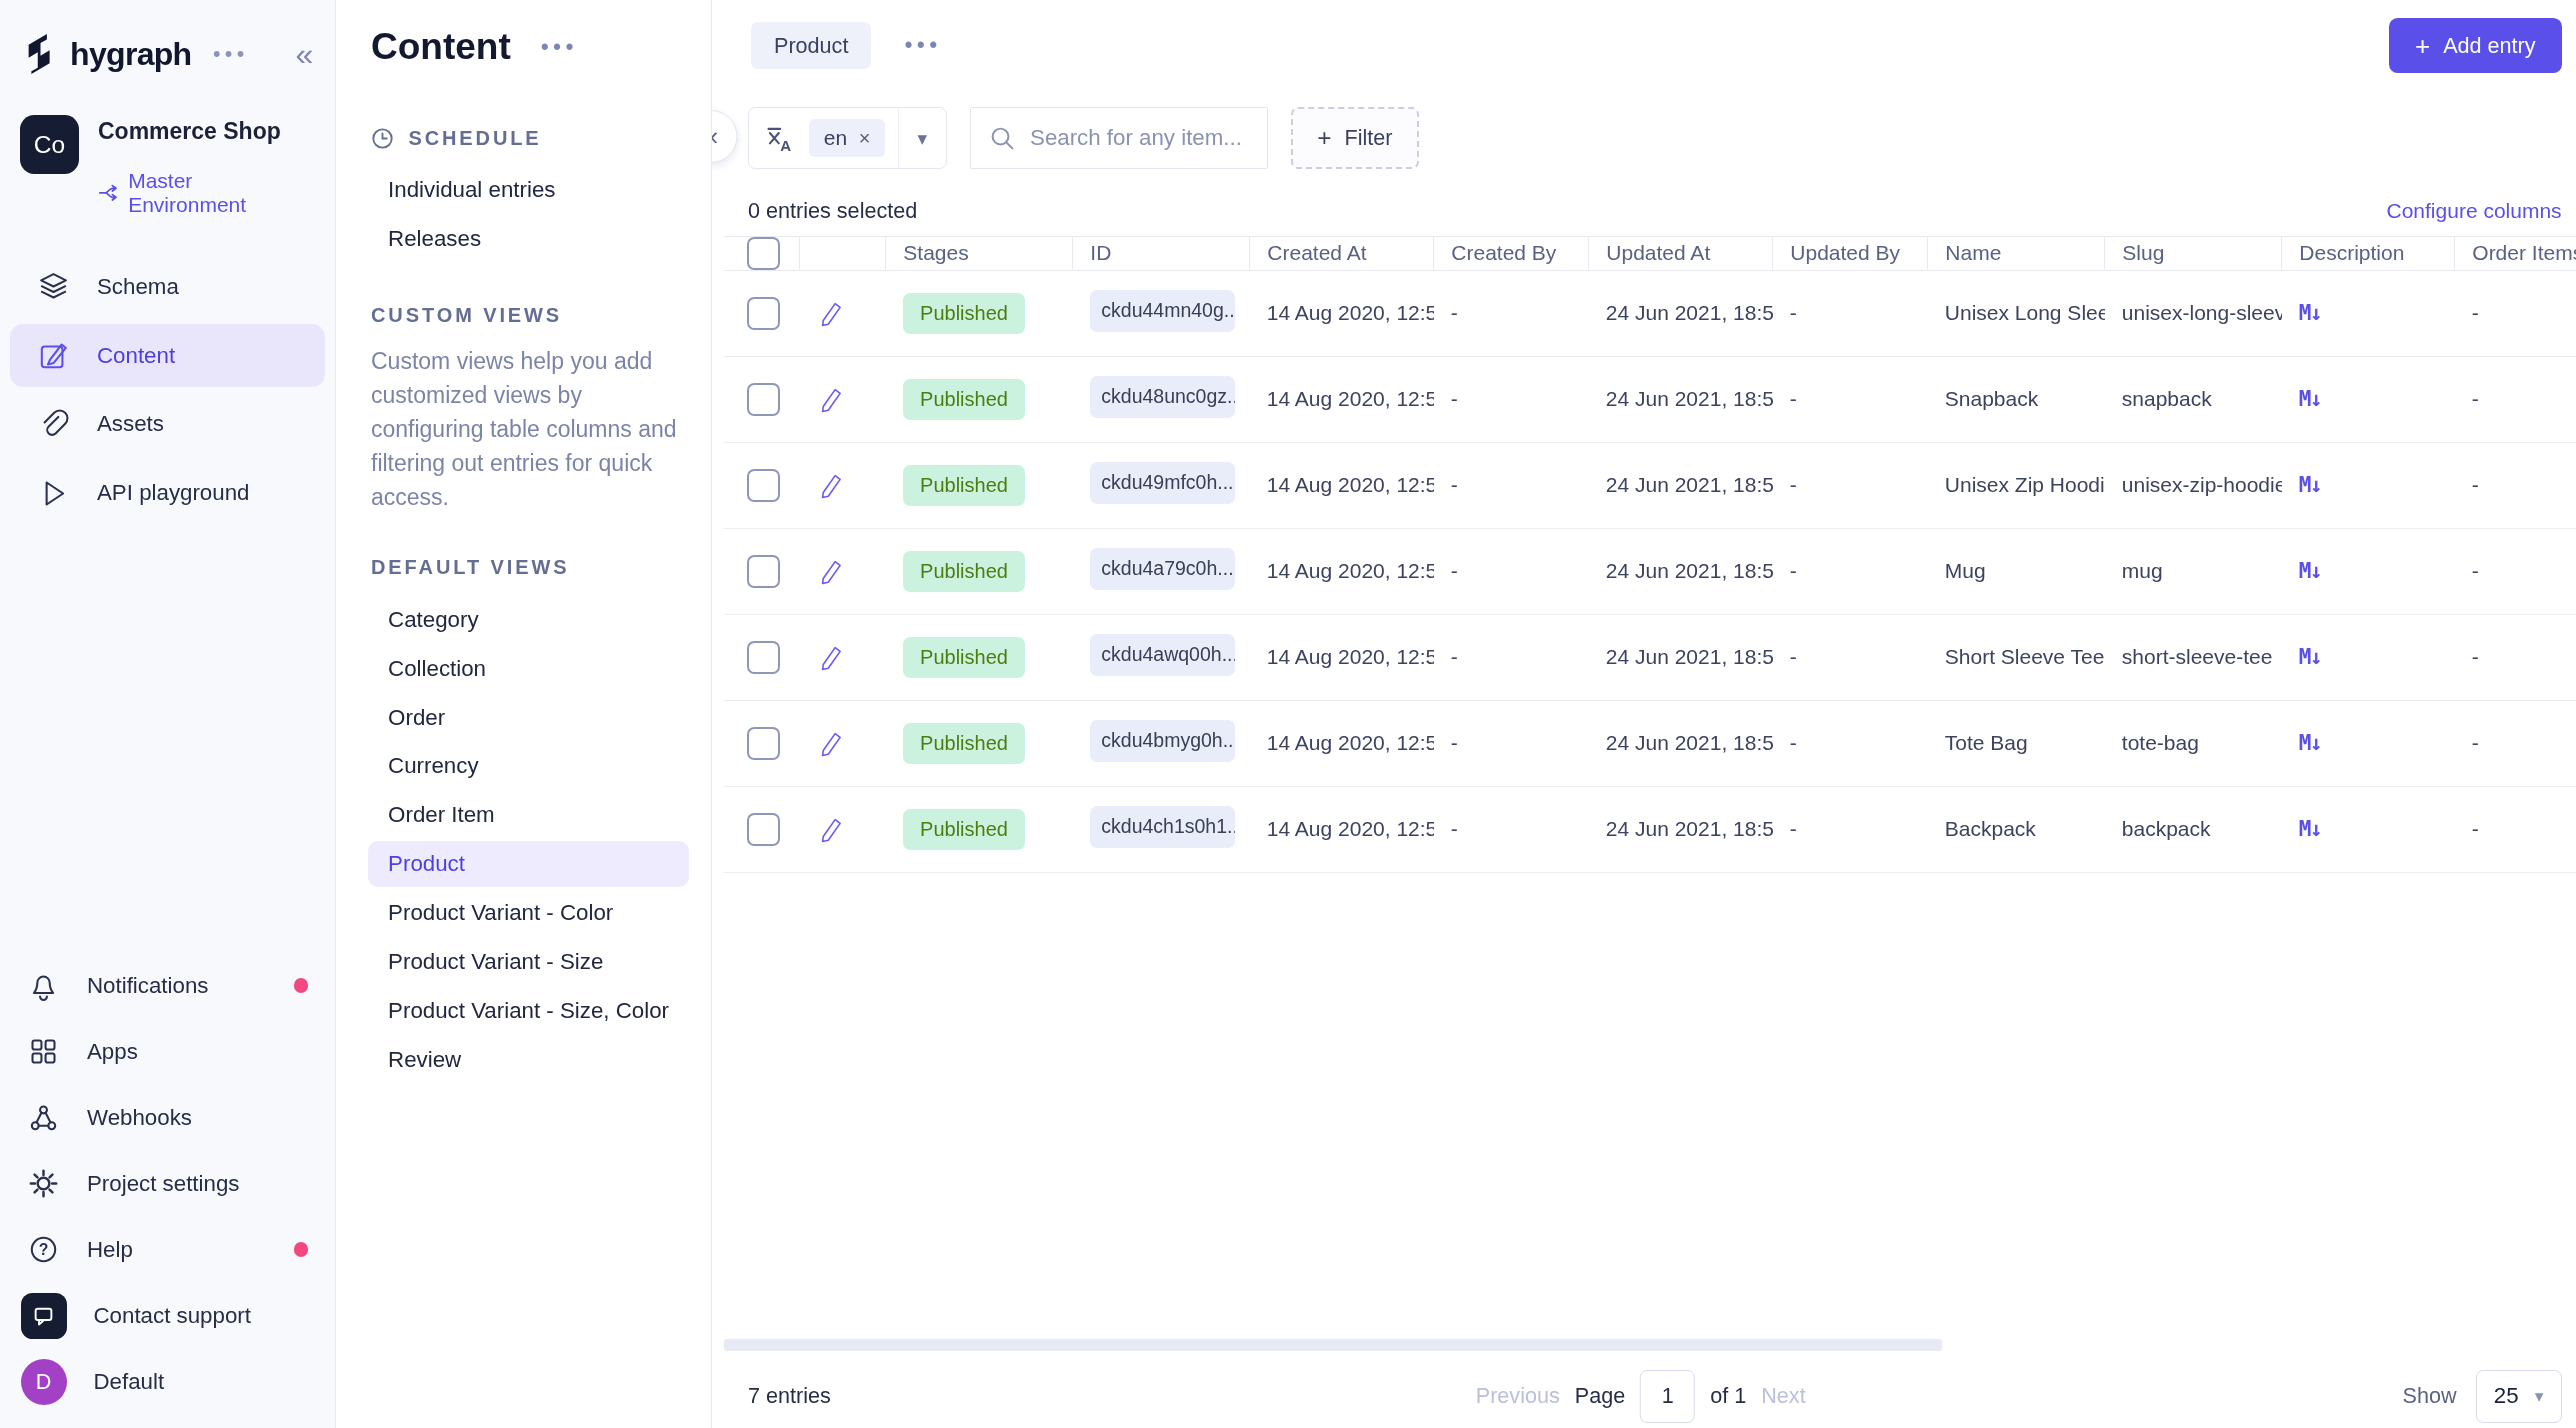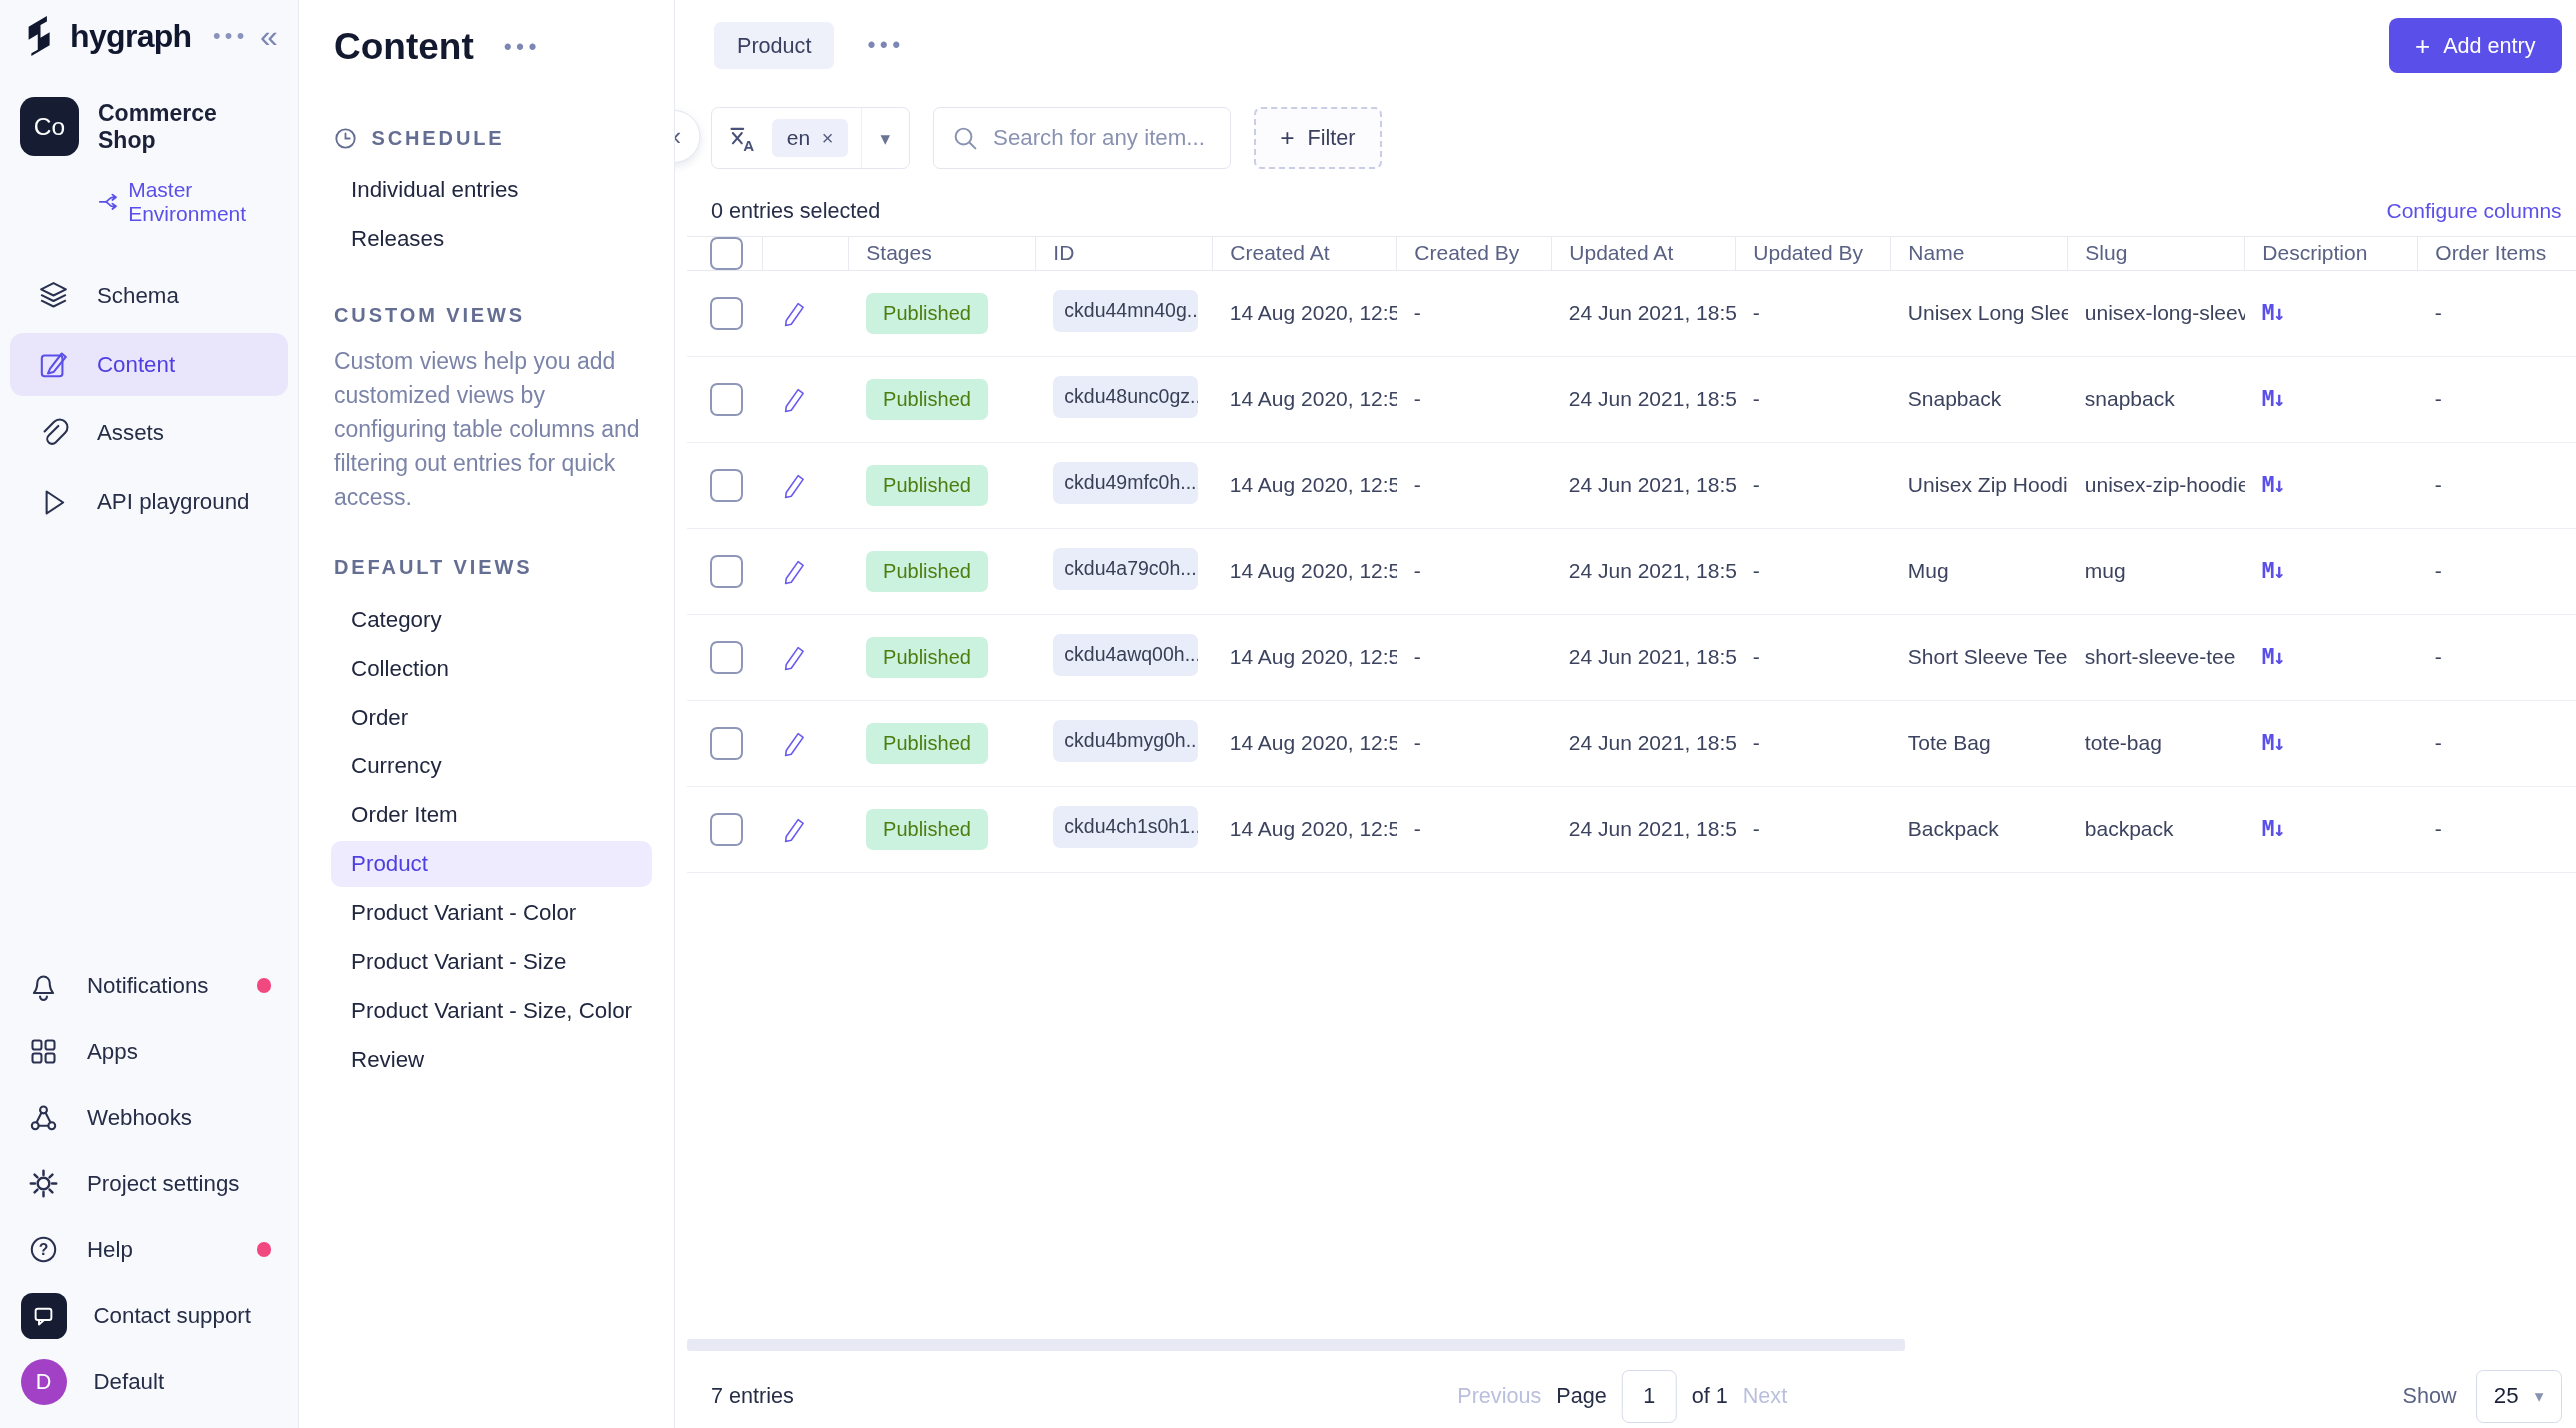--- a/index.html
+++ b/index.html
@@ -1,21 +1,21 @@
 <!DOCTYPE html>
 <html style="font-size:11.5px"><head>
 <meta charset="utf-8">
 <style>
   * { margin:0; padding:0; box-sizing:border-box; }
   html,body { width:2576px; height:1429px; }
   body { font-family:"Liberation Sans",sans-serif; background:#fff; color:#3C435F; overflow:hidden; }
   .app { display:flex; width:2576px; height:1429px; }
 
   
-  .sidebar { width:299px; background:#F8F9FC; border-right:1.4px solid #E8EAF2; position:relative; padding-top:8px; flex:none; }
+  .sidebar { width:336px; background:#F8F9FC; border-right:1.4px solid #E8EAF2; position:relative; padding-top:26px; flex:none; }
   .logo-row { display:flex; align-items:center; gap:11.5px; padding:7.2px 21.6px; }
   .logo-text { font-size:32px; font-weight:800; color:#10172E; letter-spacing:-0.7px; }
   .logo-dots { color:#8A93BC; font-size:21.6px; letter-spacing:4.3px; margin-left:10px; cursor:pointer; }
   .side-collapse { margin-left:auto; color:#7C86B4; font-size:32px; cursor:pointer; line-height:1; }
   .org-row { display:flex; align-items:flex-start; gap:19px; padding:33px 20px 19px 20px; }
   .org-avatar { width:59px; height:59px; background:#161D33; color:#fff; border-radius:14.4px; font-size:24.5px; display:flex; align-items:center; justify-content:center; flex:none; }
   .org-name { font-size:23px; font-weight:700; color:#1A2138; padding-top:2.9px; }
   .env-link { display:flex; align-items:center; gap:8.6px; margin-top:24px; font-size:21px; font-weight:500; color:#5B4FE9; cursor:pointer; }
   .nav { padding:19px 10px; display:flex; flex-direction:column; gap:5.8px; }
   .nav-item { display:flex; align-items:center; gap:27px; padding:0 27px; height:63px; border-radius:13px; font-size:22.3px; color:#262D47; cursor:pointer;text-align:right; }
@@ -46,21 +46,21 @@
   .model-chip { background:#EEF0FA; color:#3A4160; font-size:21.6px; padding:10.8px 23px; border-radius:7.2px; cursor:pointer; }
   .top-dots { color:#7C86B4; font-size:23px; letter-spacing:4.3px; margin-left:33px; cursor:pointer; }
   .add-btn { margin-left:auto; background:#5B4FE9; color:#fff; font-size:21.6px; height:55px; padding:0 26px; border-radius:8.6px; display:flex; align-items:center; gap:13px; border:none; cursor:pointer; font-family:inherit; }
   .add-plus { font-size:26px; font-weight:400; line-height:1; }
   .collapse-circle { position:absolute; left:0; top:110px; transform:translateX(-52%); width:53px; height:53px; border-radius:50%; background:#fff; border:1.4px solid #E3E6F0; box-shadow:0 2.9px 8.6px rgba(80,90,140,.14); display:flex; align-items:center; justify-content:center; color:#5A6384; font-size:26px; cursor:pointer; z-index:5; }
   .filter-row { display:flex; align-items:center; gap:23px; margin-top:16px; padding-left:36px; height:62px; }
   .locale-box { display:flex; align-items:center; height:62px; border:1.4px solid #E3E6F0; border-radius:7.2px; padding-left:14.4px; background:#fff; }
   .locale-chip { background:#EDF0FA; border-radius:5.8px; font-size:21px; color:#3A4160; padding:7.2px 14.4px; margin:0 13px; display:flex; align-items:center; gap:11.5px; }
   .chip-x { cursor:pointer; color:#555D7E; font-size:20px; }
   .caret-zone { width:48px; height:100%; display:flex; align-items:center; justify-content:center; color:#6B7394; font-size:19px; border-left:1.4px solid #EDEFF6; cursor:pointer; }
-  .search-box { width:298px; height:62px; border:1.4px solid #E3E6F0; border-radius:7px; display:flex; align-items:center; padding:0 17.3px; gap:13px; background:#fff; }
+  .search-box { width:298px; height:62px; border:1.4px solid #E3E6F0; border-radius:2px; display:flex; align-items:center; padding:0 17.3px; gap:13px; background:#fff; }
   .search-box input { border:none; outline:none; font-size:22.3px; color:#3A4160; width:100%; font-family:inherit; background:transparent; }
   .search-box input::placeholder { color:#8A92B2; }
   .filter-btn { height:62px; border:2.2px dashed #C9CEE4; border-radius:7.2px; display:flex; align-items:center; gap:13px; padding:0 24.5px; font-size:21.6px; color:#3A4160; background:#FCFCFE; cursor:pointer; font-family:inherit; }
   .filter-plus { font-size:24.5px; color:#3A4160; }
   .status-row { display:flex; align-items:center; padding:0 14.4px 0 36px; margin-top:19px; height:45px; }
   .status-text { font-size:21.6px; color:#262D47; }
   .configure-link { margin-left:auto; font-size:21px; color:#5B4FE9; cursor:pointer; text-decoration:none; }
 
   .table-wrap { margin-left:11.5px; margin-top:2.9px; overflow:hidden; width:calc(100% - 11.5px); }
   table { border-collapse:collapse; table-layout:fixed; width:1917px; }

